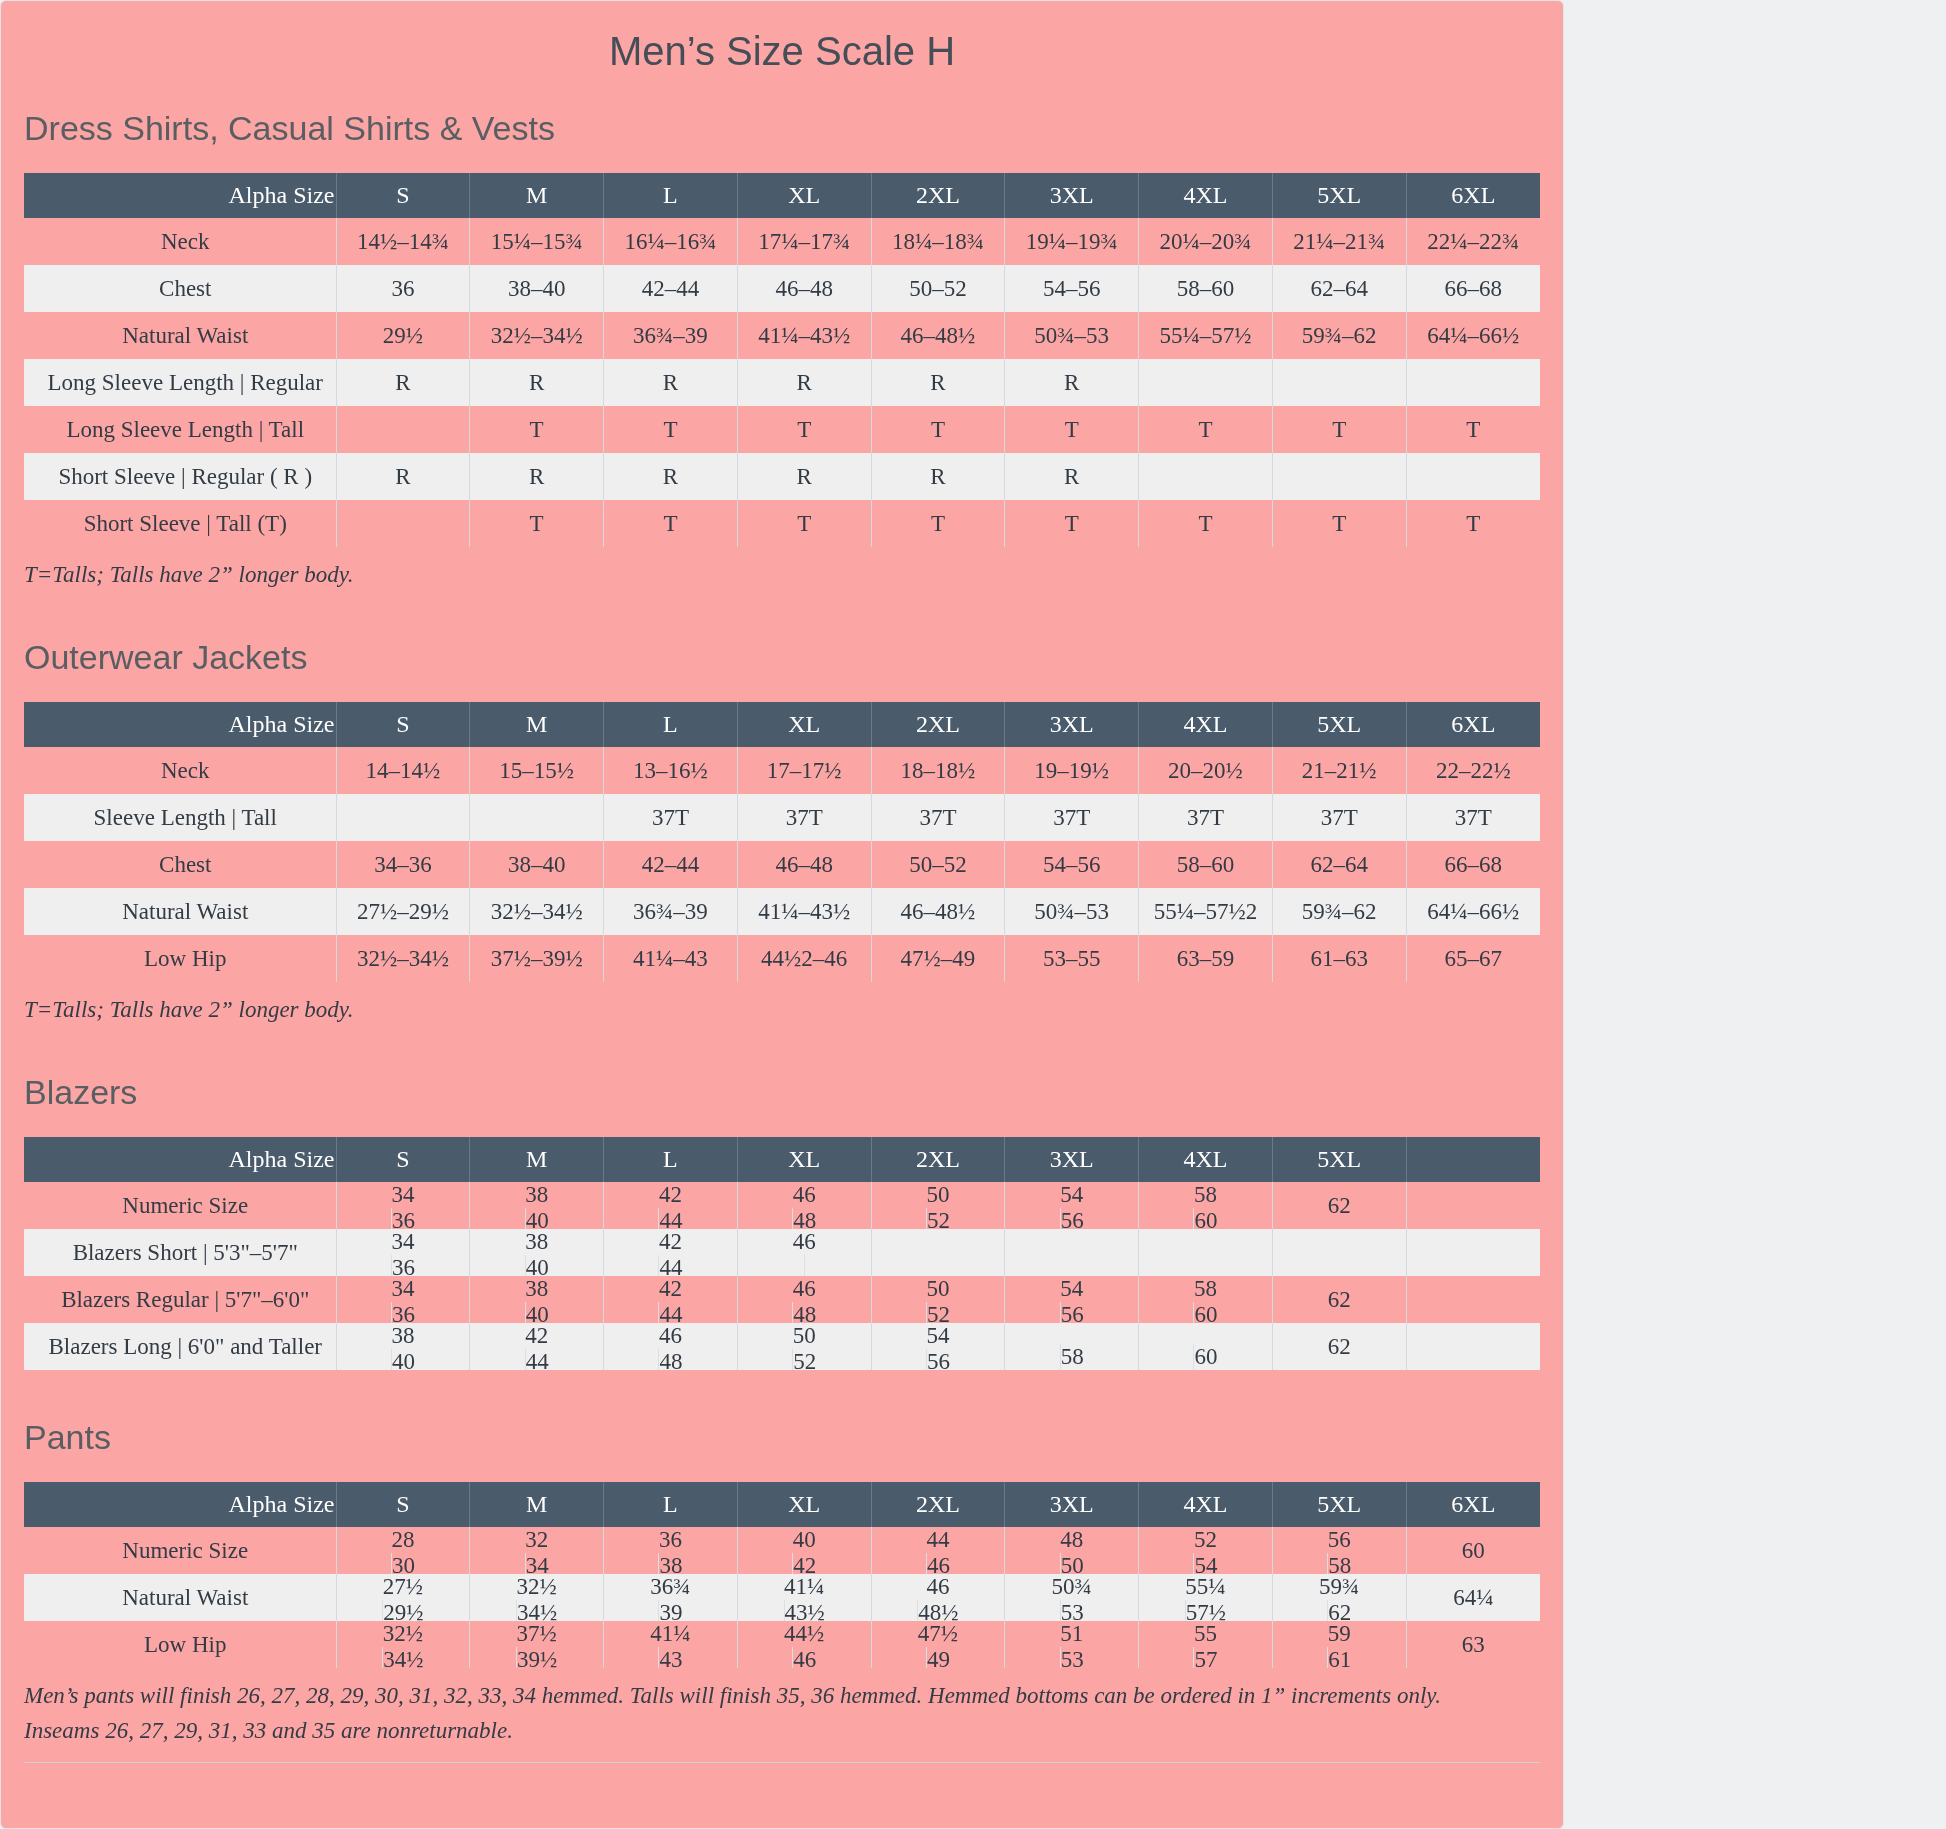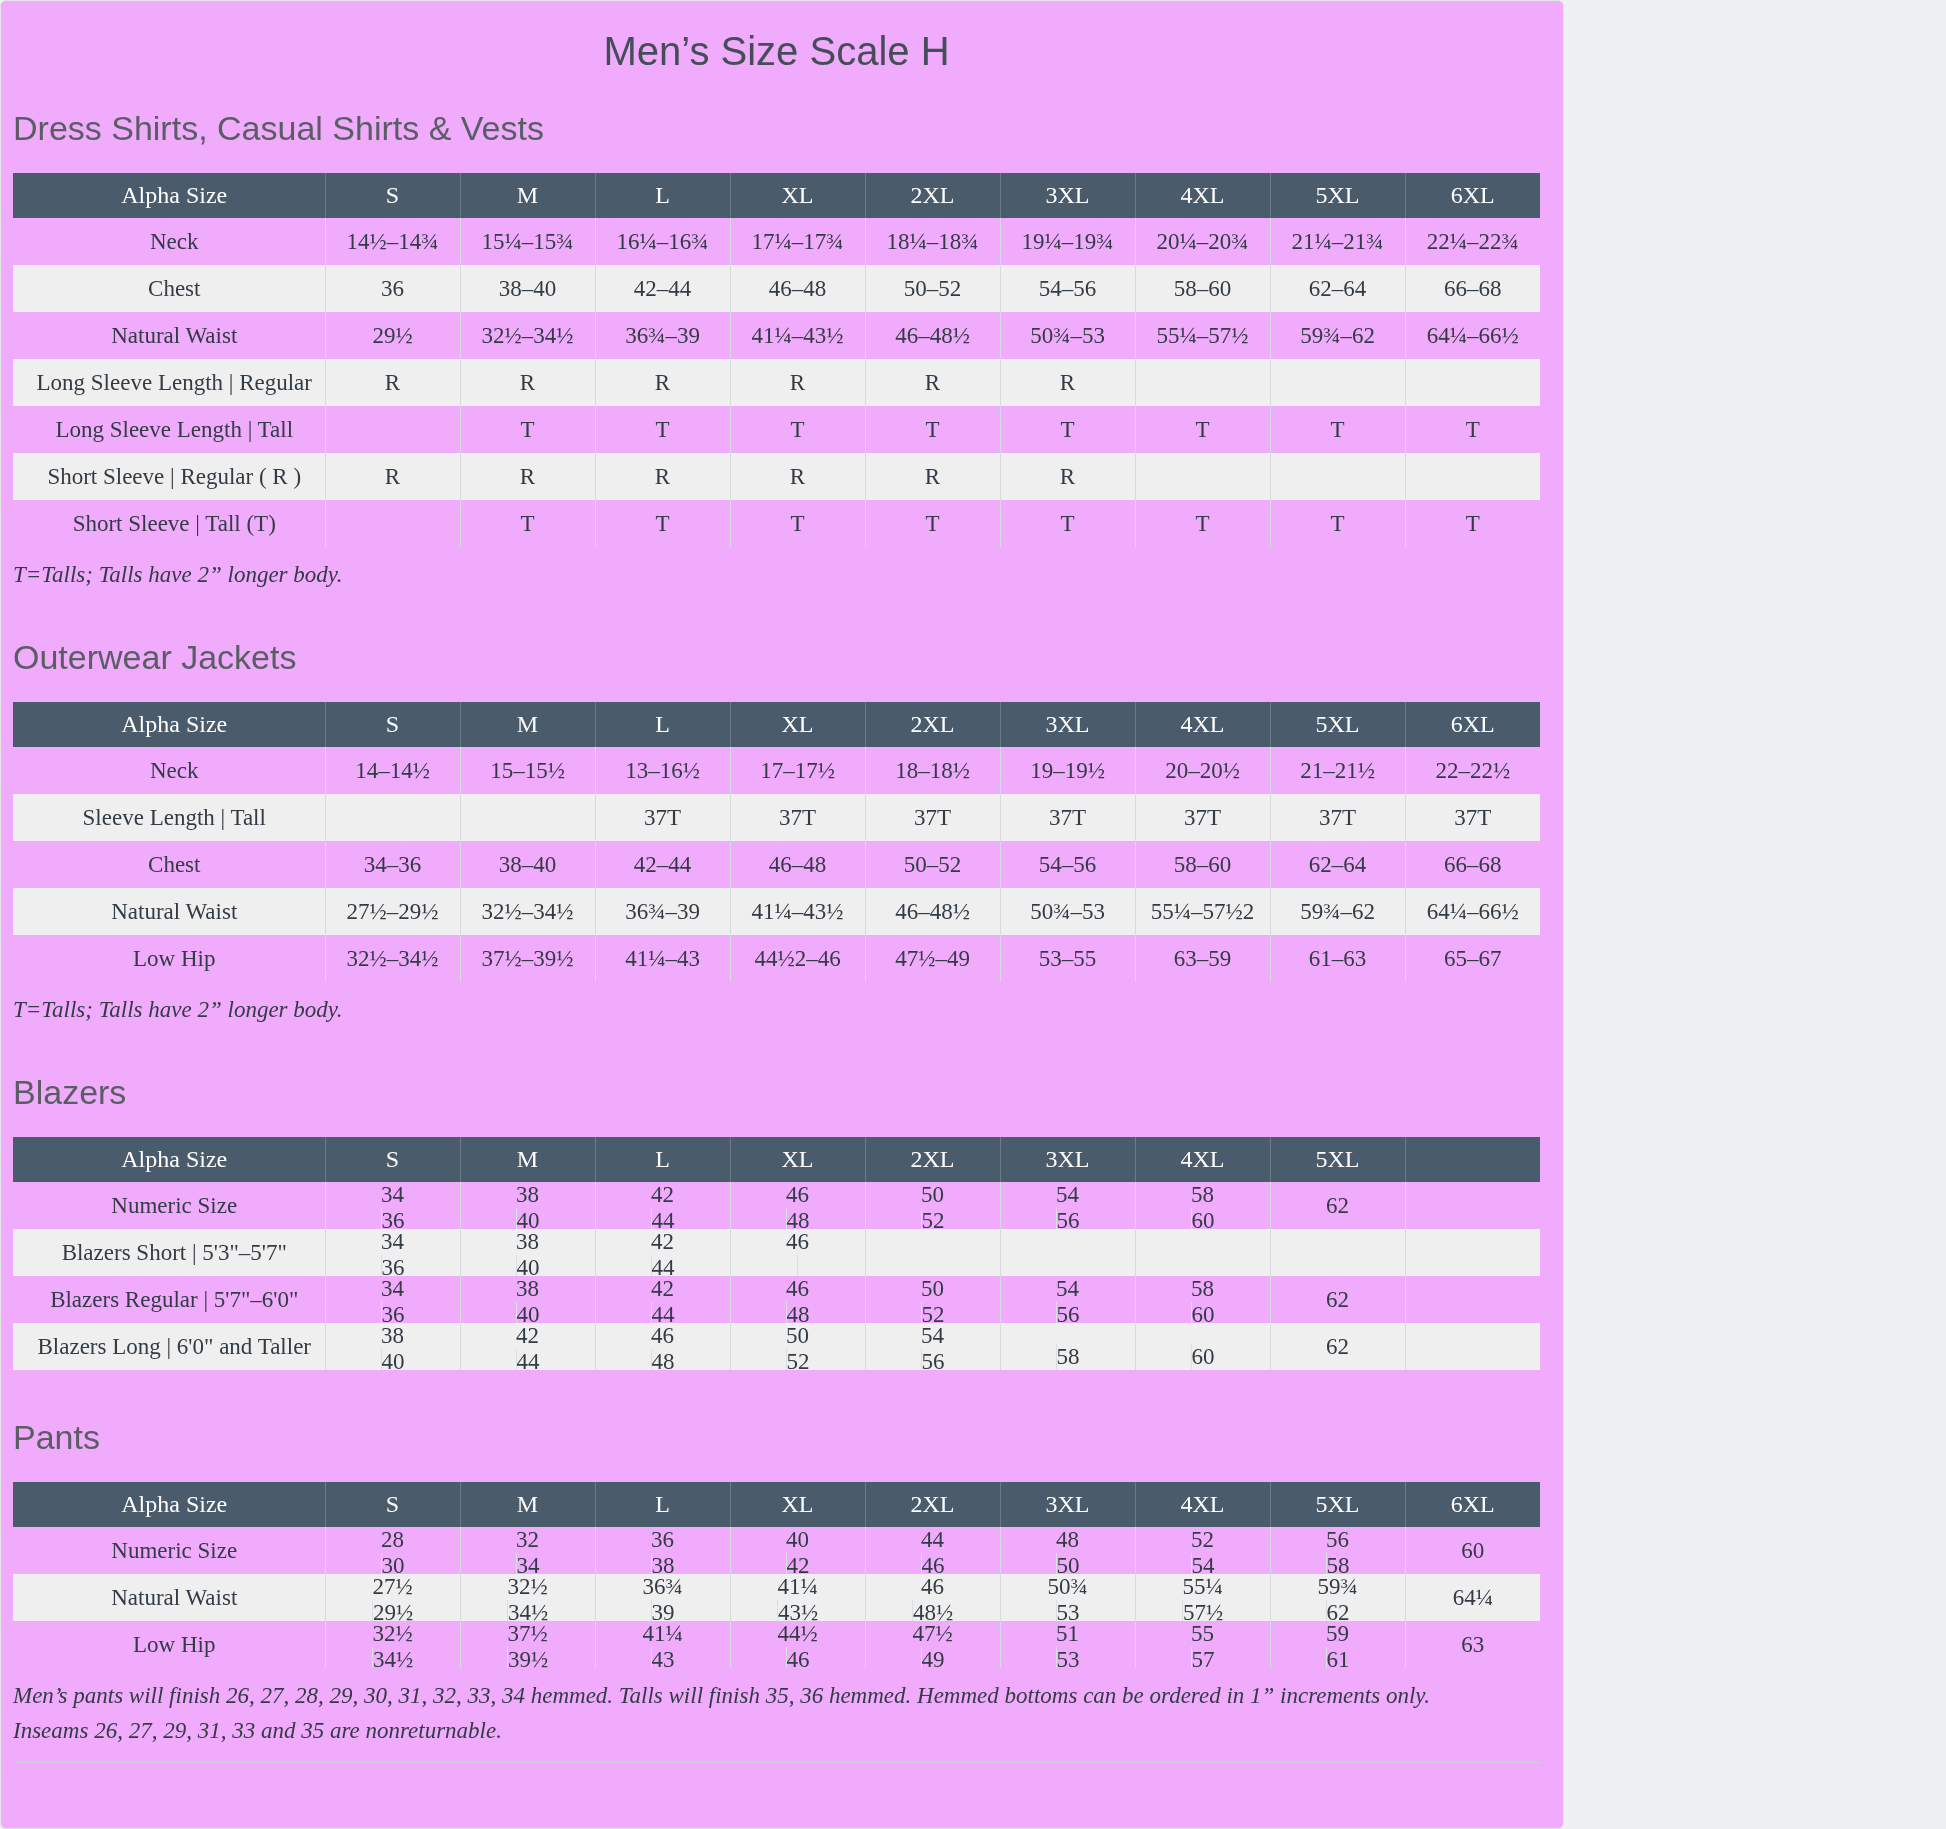--- a/index.html
+++ b/index.html
@@ -2,24 +2,24 @@
 <html style="--header-bg: #4a5b6c; --row-stripe: #efefef; --text: #333b44;"><head>
 <meta charset="utf-8">
 <style>
   * { box-sizing: border-box; }
   html, body { margin: 0; padding: 0; background: #eef0f1; }
 
   .page {
     width: 1564px;
     height: 1829px;
     margin: 0;
-    background: #f0abfc;
+    background: #fca5a5;
     border: 1px solid #e2e4e6;
     border-radius: 6px;
-    padding: 16px 23px 0 12px;
+    padding: 16px 23px 0 23px;
     overflow: hidden;
     font-family: "Liberation Serif", serif;
     color: var(--text, #333b44);
     position: relative;
   }
 
   .page-title {
     font-family: "Liberation Sans", sans-serif;
     font-weight: 400;
     font-size: 40px;
@@ -50,21 +50,21 @@
     color: #ffffff;
     font-weight: 400;
     font-size: 24px;
     height: 45px;
     border-left: 1px solid #6b7a89;
     overflow: hidden;
     white-space: nowrap;
   }
   .size-table th:first-child { border-left: none; }
   .size-table th.label-col {
-    text-align: center;
+    text-align: right;
     padding-left: 12px;
     width: 312px;
   }
   .size-table th.size-col { text-align: center; }
 
   .size-table td {
     font-size: 23px;
     height: 47px;
     border-left: 1px solid #d7dadd;
     overflow: hidden;

